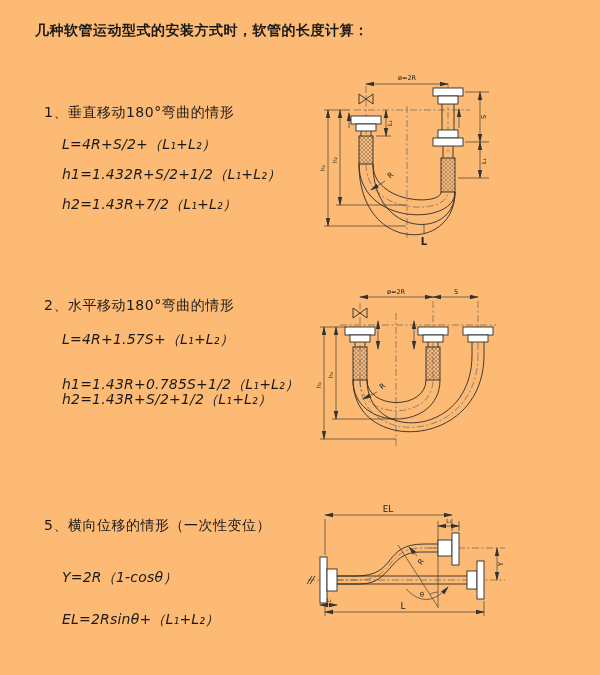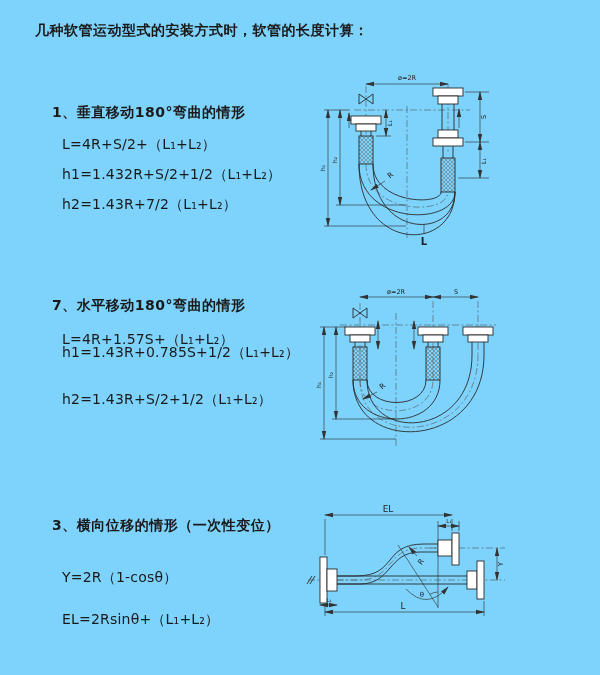--- a/index.html
+++ b/index.html
@@ -1,47 +1,47 @@
 <!DOCTYPE html>
 <html><head>
 <meta charset="utf-8">
 <style>
   html,body{margin:0;padding:0;background:#e8e8e8;}
   .page{
-    position:relative;width:600px;height:675px;background:#7dd3fc;overflow:hidden;
+    position:relative;width:600px;height:675px;background:#fdba74;overflow:hidden;
     font-family:"DejaVu Sans","Liberation Sans",sans-serif;color:#1a1a1a;
   }
   .title{position:absolute;left:35px;top:22px;font-size:14px;font-weight:bold;letter-spacing:.5px;white-space:nowrap;}
-  .sec-heading{position:absolute;font-size:14px;font-weight:bold;letter-spacing:.5px;white-space:nowrap;margin-left:8px;}
-  .formula{position:absolute;font-size:14px;font-weight:500;letter-spacing:.2px;white-space:nowrap;}
+  .sec-heading{position:absolute;font-size:14px;font-weight:normal;letter-spacing:.5px;white-space:nowrap;}
+  .formula{position:absolute;font-size:14px;font-weight:500;letter-spacing:.2px;white-space:nowrap;font-style:italic;}
   svg{position:absolute;}
   svg text{font-family:"DejaVu Sans","Liberation Sans",sans-serif;fill:#222;}
   .dln{stroke:#2a2a2a;stroke-width:.9;fill:none;}          
   .dim{stroke:#333;stroke-width:.65;fill:none;}            
   .cl{stroke:#555;stroke-width:.6;fill:none;stroke-dasharray:7 2.5 2 2.5;} 
   .pc{fill:#ffffff;stroke:#2a2a2a;stroke-width:.9;}        
 </style>
 </head>
 <body>
 
 <div class="page">
 
   <div class="title">几种软管运动型式的安装方式时，软管的长度计算：</div>
 
   <div class="sec-heading" style="left:44px;top:104px">1、垂直移动180°弯曲的情形</div>
   <div class="formula" style="left:62px;top:136px">L=4R+S/2+（L₁+L₂）</div>
   <div class="formula" style="left:62px;top:166px">h1=1.432R+S/2+1/2（L₁+L₂）</div>
   <div class="formula" style="left:62px;top:196px">h2=1.43R+7/2（L₁+L₂）</div>
 
-  <div class="sec-heading" style="left:44px;top:297px">7、水平移动180°弯曲的情形</div>
+  <div class="sec-heading" style="left:44px;top:297px">2、水平移动180°弯曲的情形</div>
   <div class="formula" style="left:62px;top:331px">L=4R+1.57S+（L₁+L₂）</div>
-  <div class="formula" style="left:62px;top:344px">h1=1.43R+0.785S+1/2（L₁+L₂）</div>
+  <div class="formula" style="left:62px;top:376px">h1=1.43R+0.785S+1/2（L₁+L₂）</div>
   <div class="formula" style="left:62px;top:391px">h2=1.43R+S/2+1/2（L₁+L₂）</div>
 
-  <div class="sec-heading" style="left:44px;top:517px">3、横向位移的情形（一次性变位）</div>
+  <div class="sec-heading" style="left:44px;top:517px">5、横向位移的情形（一次性变位）</div>
   <div class="formula" style="left:62px;top:569px">Y=2R（1-cosθ）</div>
   <div class="formula" style="left:62px;top:611px">EL=2Rsinθ+（L₁+L₂）</div>
 
   <svg style="left:308px;top:66px" width="290" height="205" viewBox="0 0 290 205">
     <defs>
       <pattern id="hb1" width="4" height="4" patternUnits="userSpaceOnUse">
         <path d="M0,4 L4,0 M0,0 L4,4" stroke="#666" stroke-width="0.5"></path>
       </pattern>
       <marker id="ae1" markerWidth="9" markerHeight="6" refX="8" refY="3" orient="auto-start-reverse" markerUnits="userSpaceOnUse">
         <path d="M0,0.8 L9,3 L0,5.2 z" fill="#333"></path>

